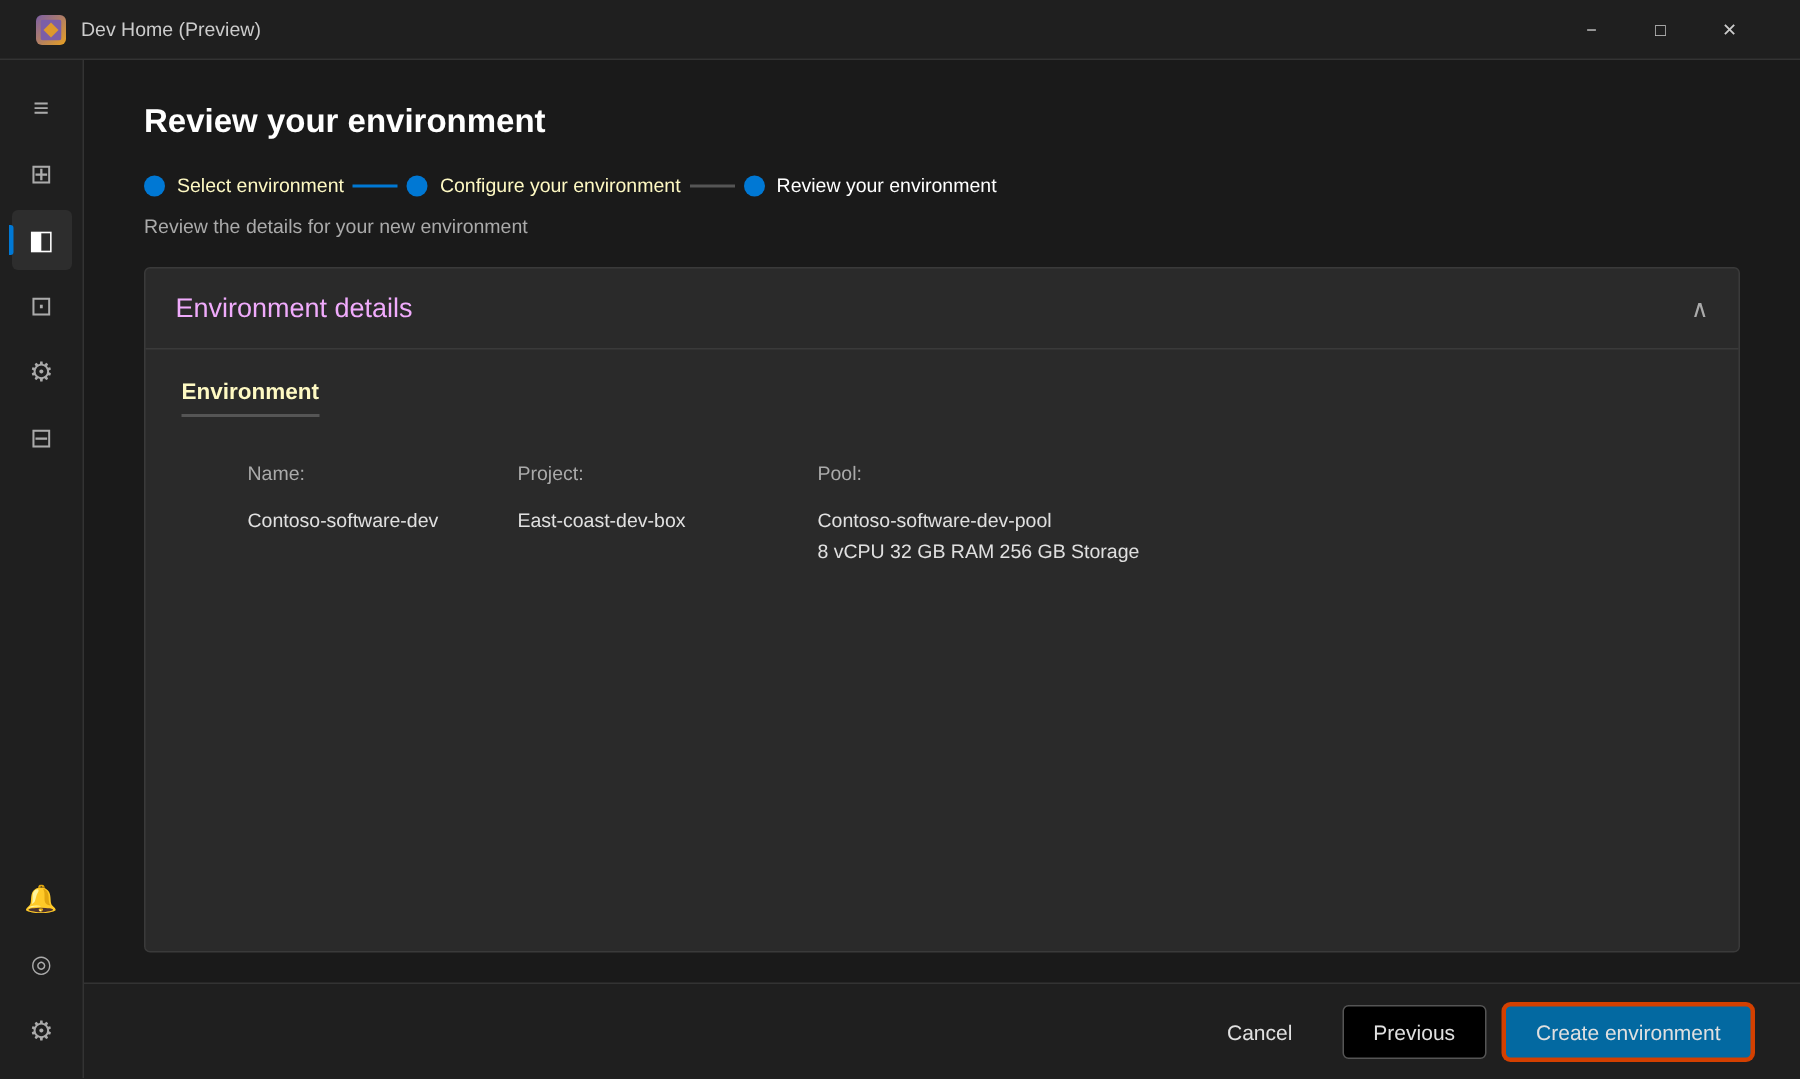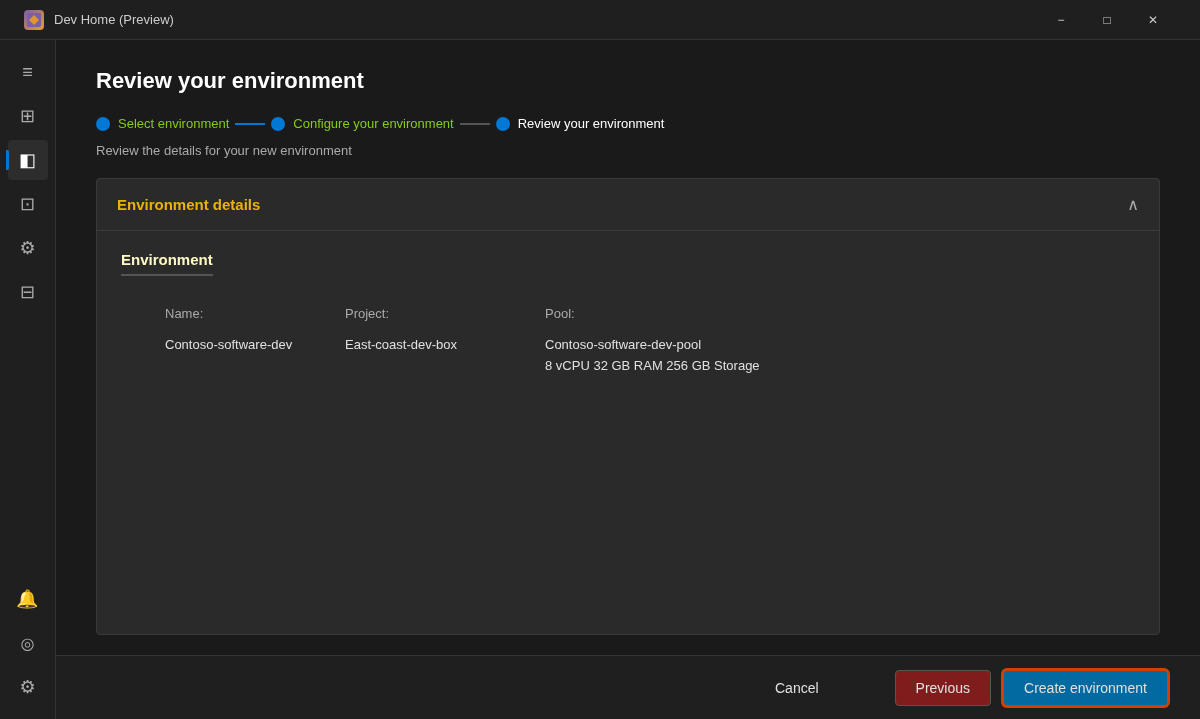--- a/index.html
+++ b/index.html
@@ -146,21 +146,21 @@
       width: 14px;
       height: 14px;
       border-radius: 50%;
       background: #555;
       flex-shrink: 0;
     }
     .step-dot.completed { background: #0078d4; }
     .step-dot.active { background: #0078d4; }
     .step-label {
       font-size: 13px;
-      color: #84cc16;
+      color: #fef9c3;
     }
     .step-label.active { color: #ffffff; }
     .step-connector {
       width: 30px;
       height: 2px;
       background: #555;
       margin: 0 6px;
     }
     .step-connector.completed { background: #0078d4; }
 
@@ -178,23 +178,23 @@
       flex: 1;
     }
     .env-card-header {
       display: flex;
       align-items: center;
       justify-content: space-between;
       padding: 16px 20px;
       border-bottom: 1px solid #3a3a3a;
     }
     .env-card-title {
-      font-size: 15px;
-      font-weight: 700;
-      color: #eab308;
+      font-size: 18px;
+      font-weight: 400;
+      color: #f0abfc;
     }
     .chevron-btn {
       background: none;
       border: none;
       color: #aaaaaa;
       cursor: pointer;
       font-size: 16px;
       display: flex;
       align-items: center;
     }
@@ -249,24 +249,23 @@
       cursor: pointer;
       border: 1px solid transparent;
       text-align: right;
     }
     .btn-ghost {
       background: transparent;
       color: #e0e0e0;
       border-color: transparent;
     }
     .btn-secondary {
-      background: #7f1d1d;
+      background: #000000;
       color: #e0e0e0;
       border-color: #555;
-      margin-left: 43px;
     }
     .btn-primary {
       background: #0369a1;
       color: #e0e0e0;
       border-color: #d44000;
       box-shadow: 0 0 0 2px #d44000;
     }
   </style>
 </head>
 <body>

